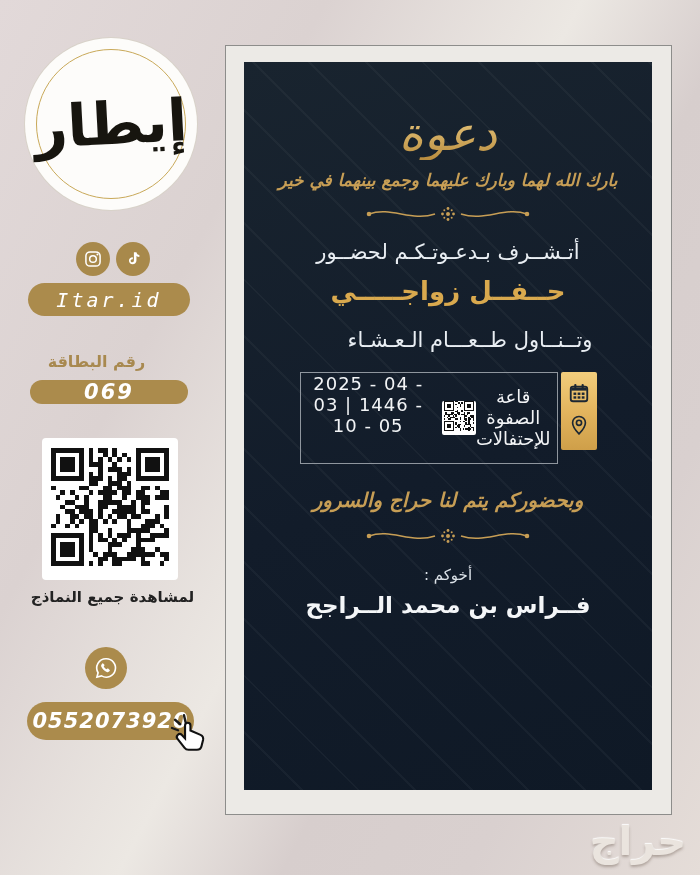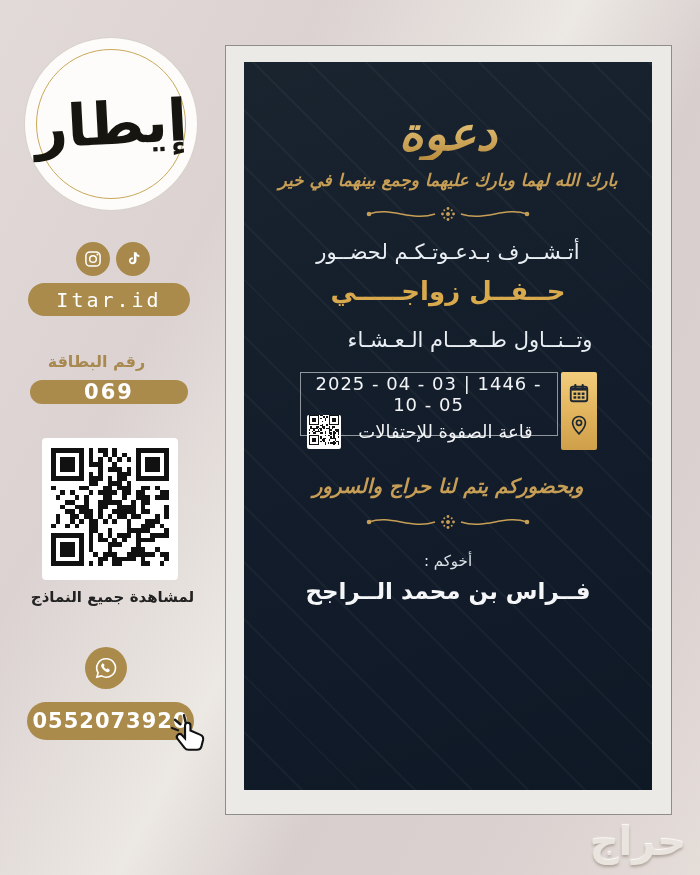--- a/index.html
+++ b/index.html
@@ -22,21 +22,21 @@
     font-size:58px;font-weight:bold;color:#17150f;transform:rotate(-3deg);
     font-family:"DejaVu Serif","DejaVu Sans",serif;line-height:1;
   }
   .social-row{position:absolute;left:0;top:242px;width:225px;display:flex;justify-content:center;gap:6px;}
   .icon-circle{
     width:34px;height:34px;border-radius:50%;background:#a8894b;
     display:flex;align-items:center;justify-content:center;cursor:pointer;
   }
   .gold-pill{
     position:absolute;background:#ab8b4c;color:#fff;border-radius:20px;
-    display:flex;align-items:center;justify-content:center;
+    display:flex;align-items:center;justify-content:center;font-style:italic;
   }
   .pill-itar{left:28px;top:283px;width:162px;height:33px;
     font-family:"DejaVu Sans Mono",monospace;font-size:20px;letter-spacing:3px;cursor:pointer;}
   .card-number-label{
     position:absolute;left:0;top:352px;width:193px;text-align:center;
     color:#a8894f;font-weight:bold;font-size:16px;
   }
   .pill-number{left:30px;top:380px;width:158px;height:24px;
     font-weight:bold;font-size:21px;letter-spacing:2px;}
   .qr-box{
@@ -61,40 +61,40 @@
     background:#eceae6;border:1px solid #8d8d8b;box-sizing:border-box;
   }
   .card{
     position:absolute;left:18px;top:16px;width:408px;height:728px;
     background:
       repeating-linear-gradient(45deg,rgba(255,255,255,0.035) 0 2px,transparent 2px 40px),
       linear-gradient(160deg,#19242f 0%,#121c2a 55%,#0f1926 100%);
     direction:rtl;text-align:center;color:#eef1f4;overflow:hidden;
   }
   .inv-title{
-    margin-top:46px;font-size:47px;font-weight:bold;
+    margin-top:46px;font-size:47px;font-weight:normal;
     font-family:"DejaVu Serif","DejaVu Sans",serif;font-style:italic;
     background:linear-gradient(180deg,#f0d189,#b98d3f);
     -webkit-background-clip:text;background-clip:text;color:transparent;line-height:1.1;
   }
   .inv-blessing{
     margin-top:10px;color:#c79e55;font-size:17px;font-weight:bold;
     font-family:"DejaVu Serif","DejaVu Sans",serif;font-style:italic;
   }
   .flourish{margin:14px auto 0;display:block;}
   .inv-intro{margin-top:16px;font-size:21px;color:#e9eef3;}
   .inv-event{margin-top:12px;font-size:26px;font-weight:bold;color:#d9a94e;}
   .inv-dinner{margin-top:22px;font-size:21px;color:#e9eef3;padding-left:44px;}
   .inv-day{margin-top:12px;font-size:19px;color:#e9eef3;}
   .info-row{
     margin:20px auto 0;direction:ltr;display:flex;justify-content:center;align-items:stretch;gap:3px;
   }
   .info-box{
-    width:258px;height:64px;border:1px solid #8f969e;box-sizing:border-box;
-    display:flex;flex-direction:column;justify-content:space-evenly;
+    width:258px;height:92px;border:1px solid #8f969e;box-sizing:border-box;
+    display:flex;flex-direction:row;justify-content:space-evenly;
   }
   .date-line{direction:ltr;font-size:18px;color:#f2f4f6;letter-spacing:1px;}
   .venue-row{direction:ltr;display:flex;align-items:center;padding:0 6px;}
   .qr-small{width:34px;height:34px;background:#fff;border-radius:2px;flex:0 0 auto;
     display:flex;align-items:center;justify-content:center;}
   .qr-small svg{width:30px;height:30px;}
   .venue-text{flex:1;font-size:18px;color:#f2f4f6;}
   .gold-bar{
     width:36px;height:78px;border-radius:2px;
     background:linear-gradient(180deg,#f2cd7c 0%,#e3b55e 50%,#cf9f49 100%);

